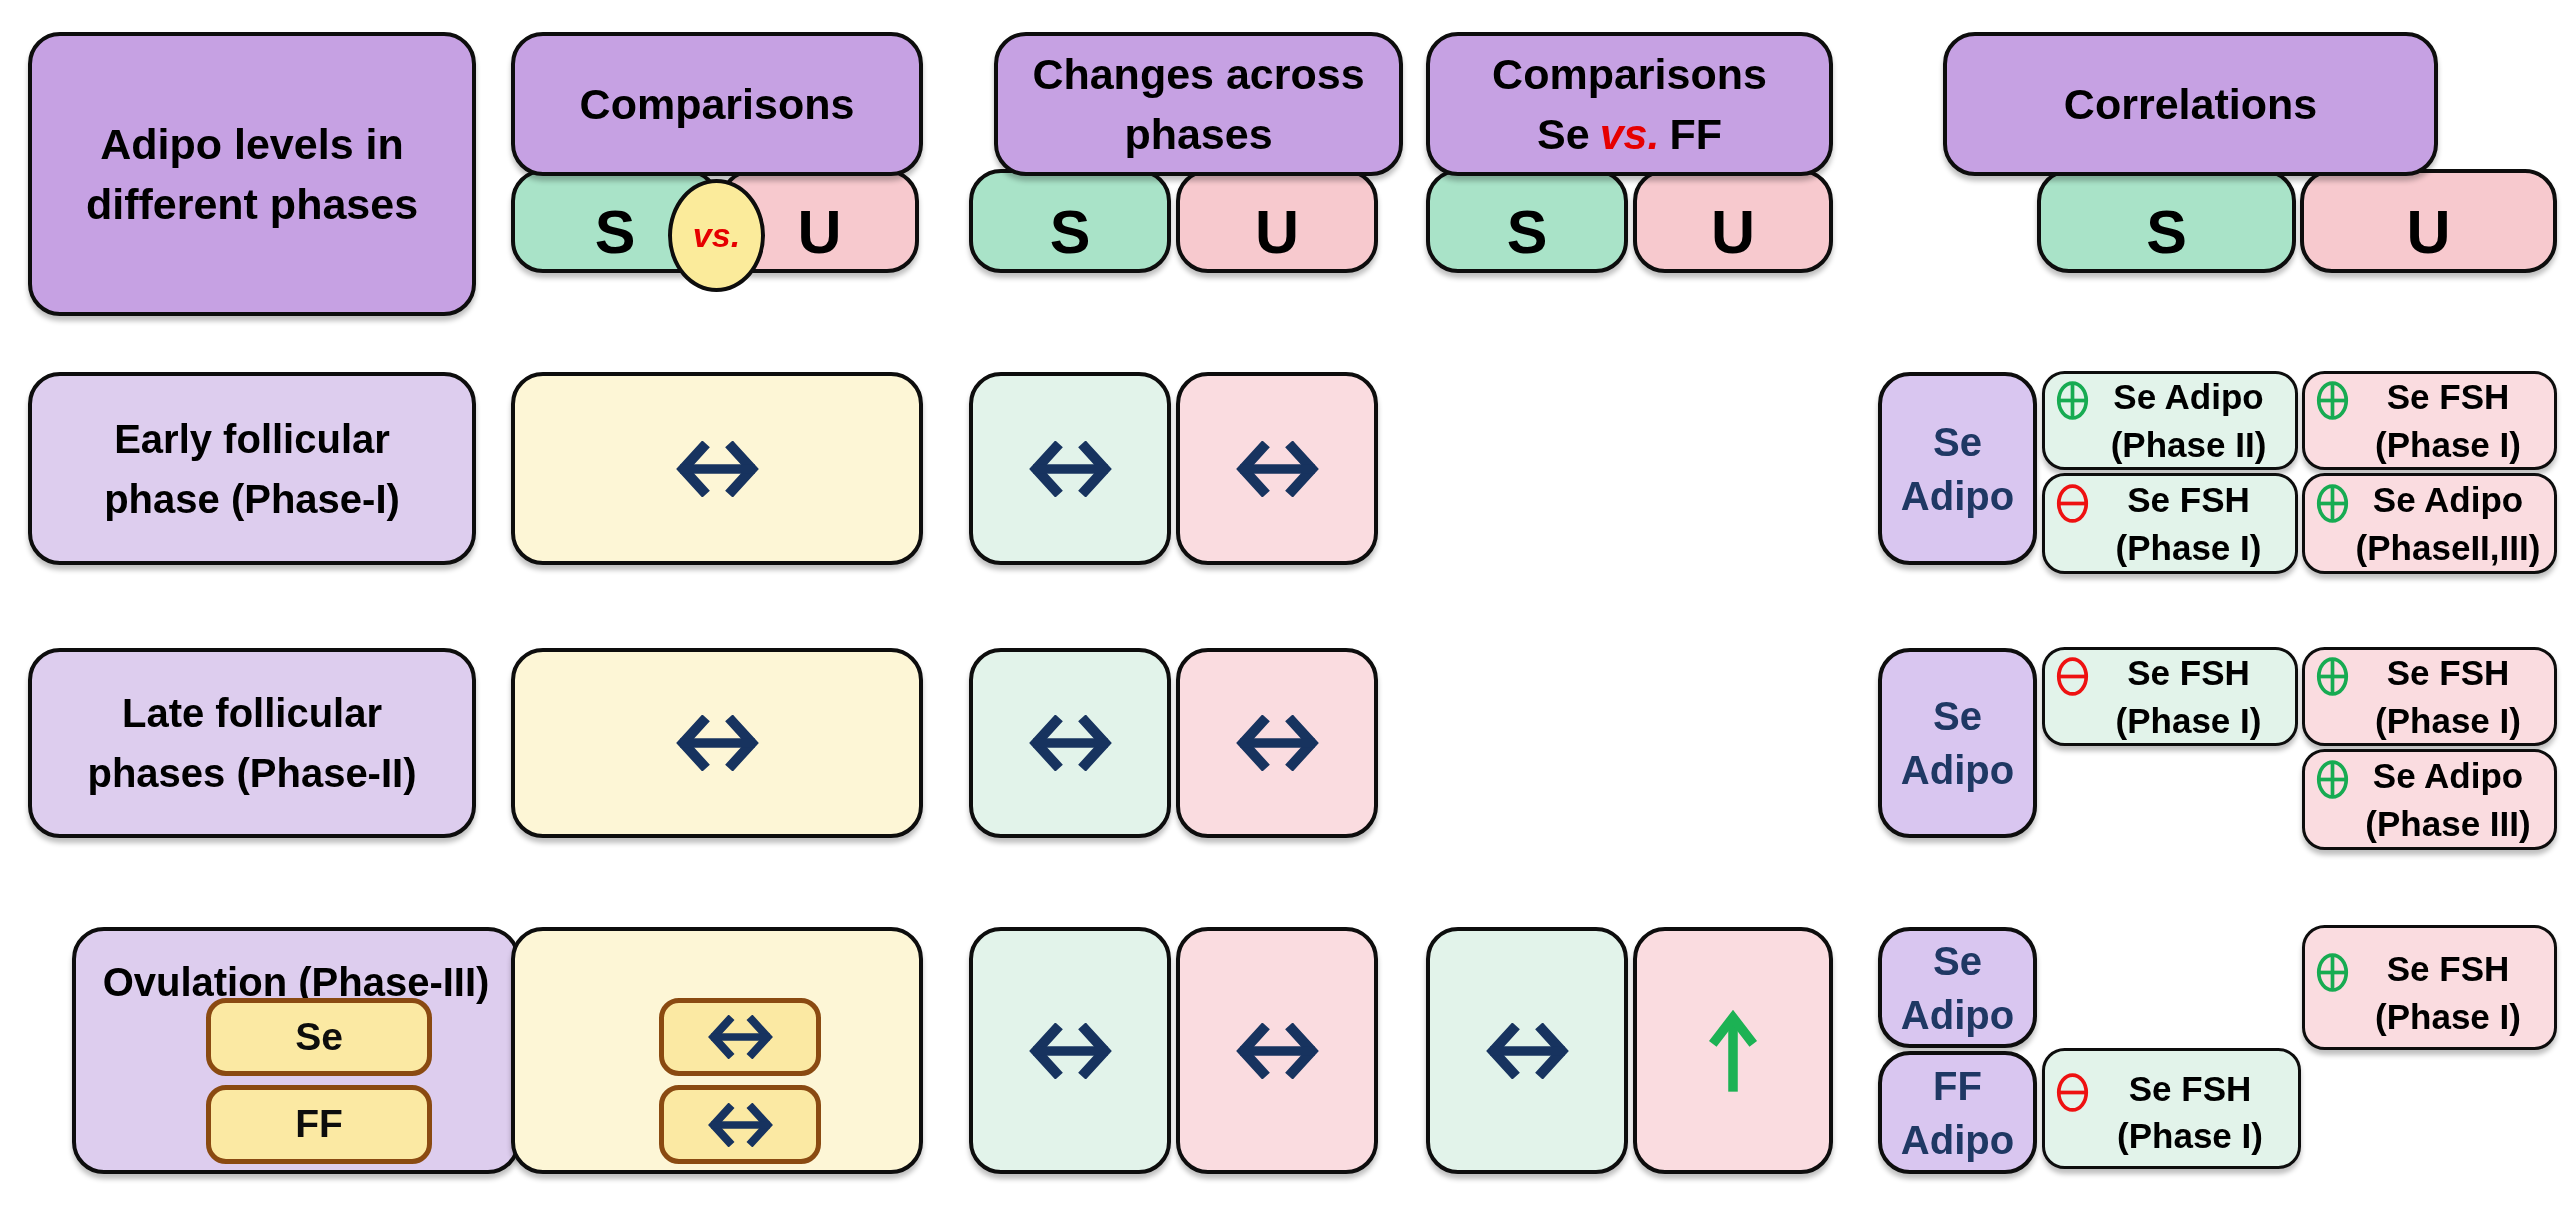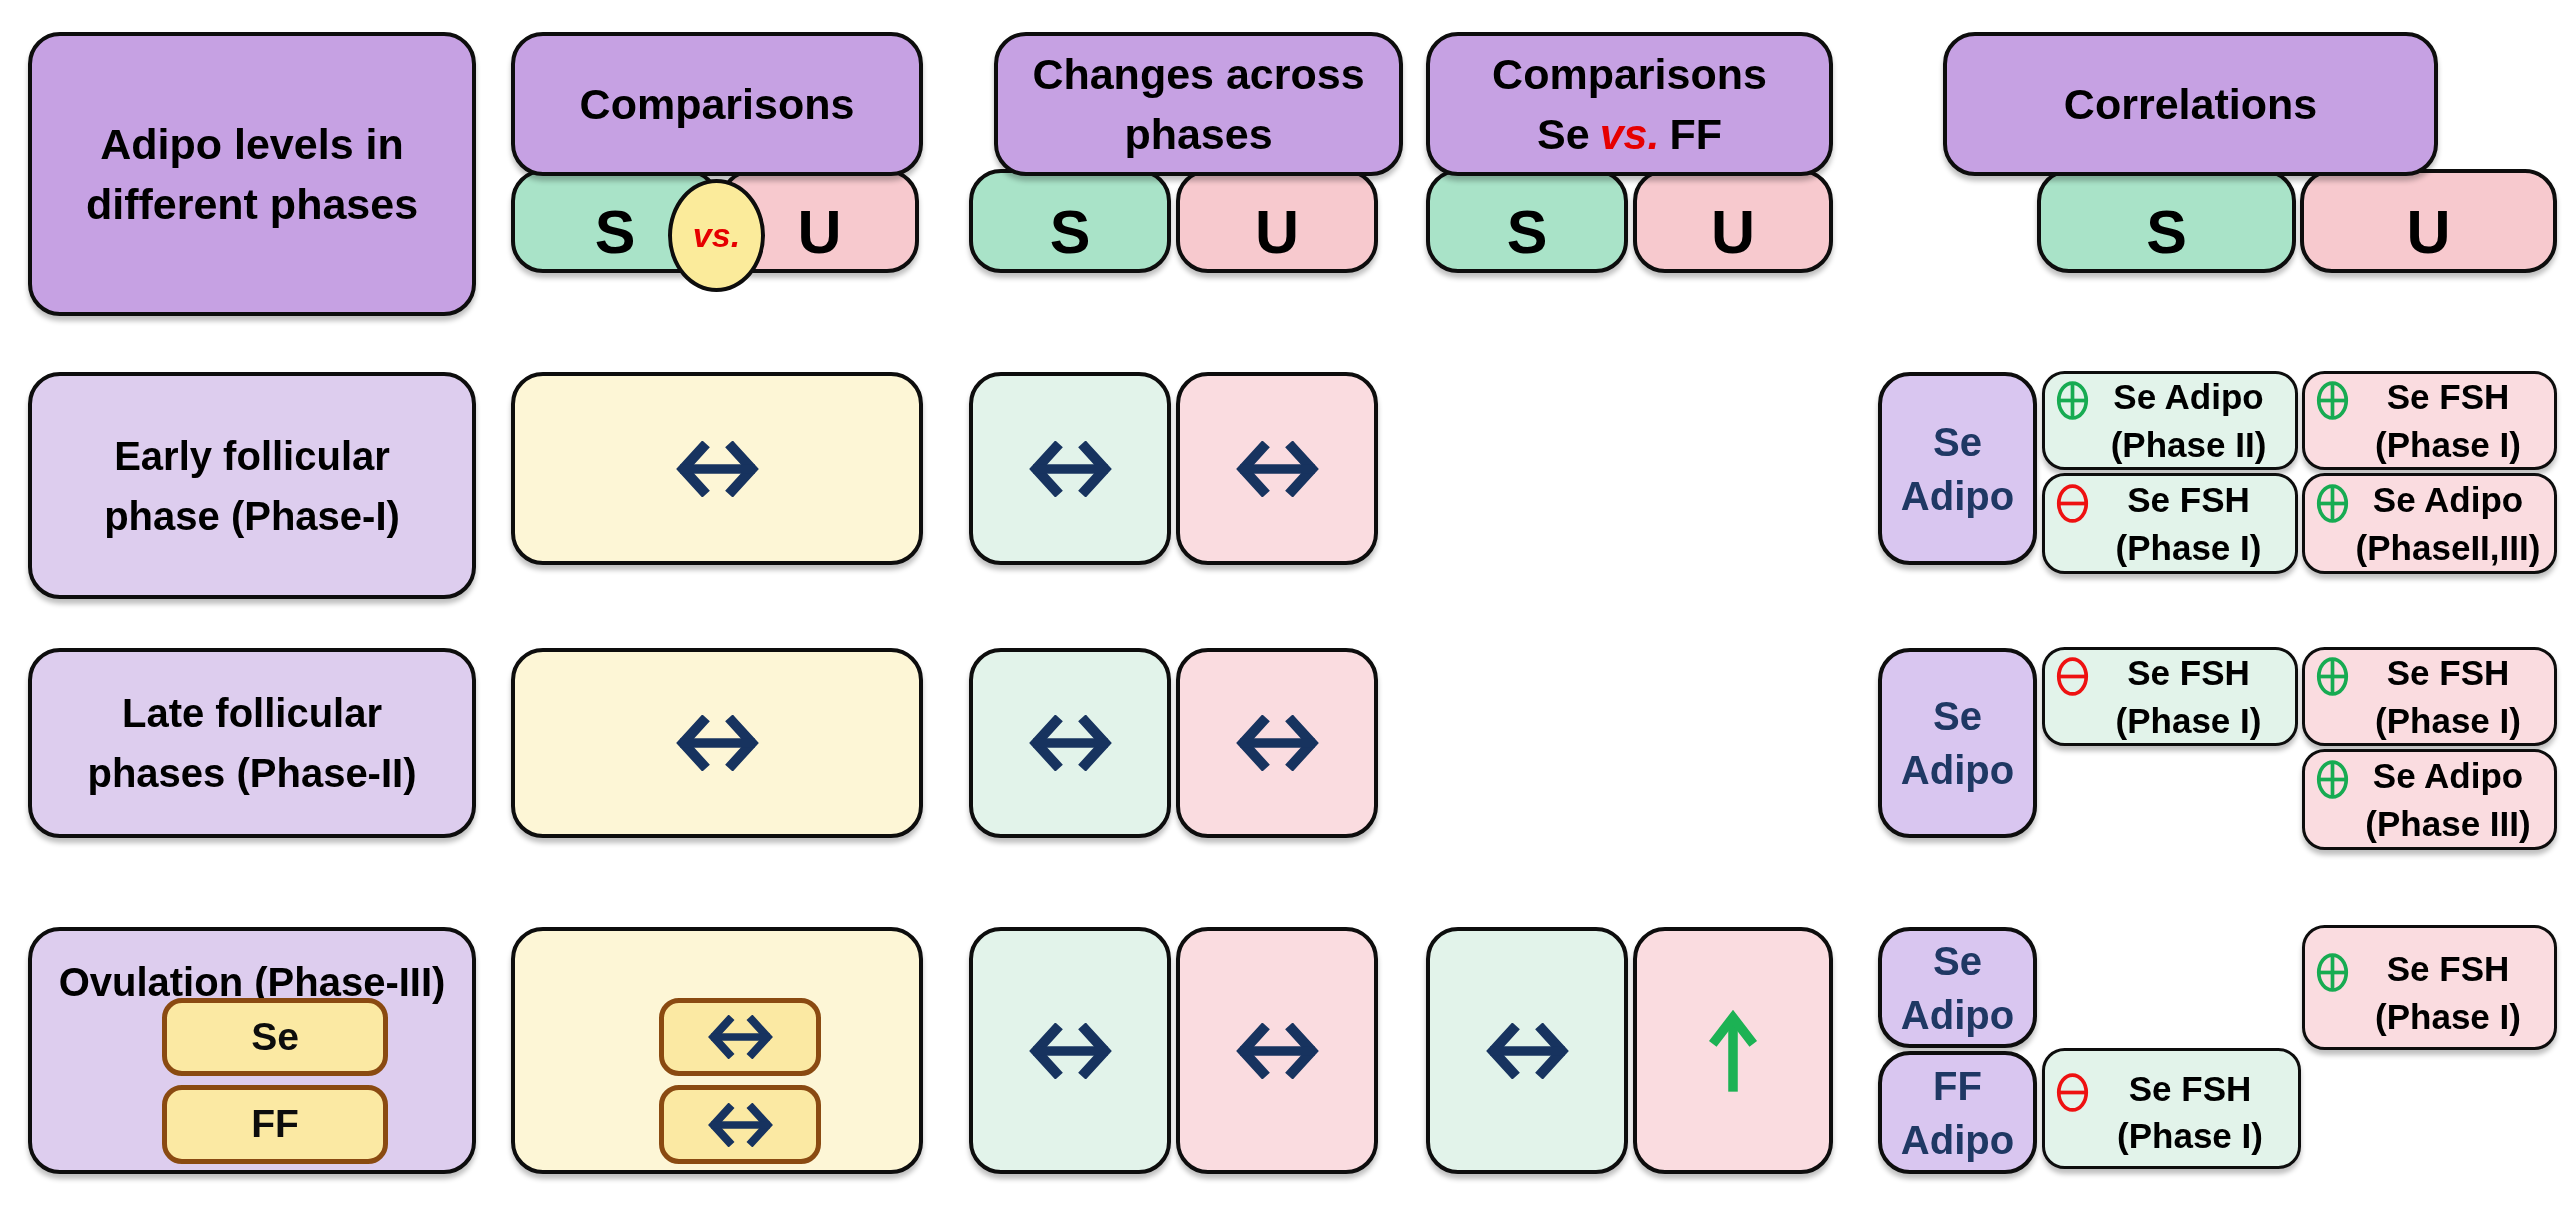--- a/index.html
+++ b/index.html
@@ -22,21 +22,21 @@
   .ml{white-space:pre-line;}
 
   .vs-ellipse{position:absolute;box-sizing:border-box;background:#fbeb9b;border:4.2px solid #0d0d0d;
        border-radius:50%;display:flex;align-items:center;justify-content:center;
        color:#e60000;font-style:italic;font-size:34px;z-index:3;}
   .vs-red{color:#e60000;font-style:italic;margin:0 10px;}
 
   .ysmall{position:absolute;box-sizing:border-box;background:#fbe9a3;border:5px solid #8a4a11;
        border-radius:20px;display:flex;align-items:center;justify-content:center;
        font-size:39px;color:#0d0d0d;}
-  .obox{flex-direction:column;justify-content:flex-start;padding-top:21px;}
+  .obox{flex-direction:column;justify-content:flex-start;padding-top:21px;margin-left:44px;}
 
   
   .cell .arr-up{display:none;}
   .cell.increase .arr-up{display:block;}
   .arr-lr{width:93px;height:56px;}
   .arr-up{width:52px;height:87px;}
   .ysmall .arr-lr{width:73px;height:44px;}
 
   
   .cw{display:flex;align-items:flex-start;width:100%;}
@@ -95,21 +95,21 @@
     <div>Comparisons</div>
     <div>
       <span>Se</span><span class="vs-red">vs.</span><span>FF</span>
     </div>
   </div>
 
   <div class="box su sgreen" style="left:2037px;top:169px;width:259px;height:104px;">S</div>
   <div class="box su upink" style="left:2300px;top:169px;width:257px;height:104px;">U</div>
   <div class="box hdr" style="left:1943px;top:32px;width:495px;height:144px;">Correlations</div>
 
-  <div class="box lavender ml" style="left:28px;top:372px;width:448px;height:227px;">Early  follicular
+  <div class="box lavender ml" style="left:28px;top:372px;width:448px;height:193px;">Early  follicular
 phase (Phase-I)</div>
 
   <div class="box yellowbig cell no-change" style="left:511px;top:372px;width:412px;height:193px;">
     <svg class="arr-lr" viewBox="0 0 100 60">
         <use href="#ic-lr"></use>
       </svg>
 
   </div>
 
   <div class="box cellg cell no-change" style="left:969px;top:372px;width:202px;height:193px;">

